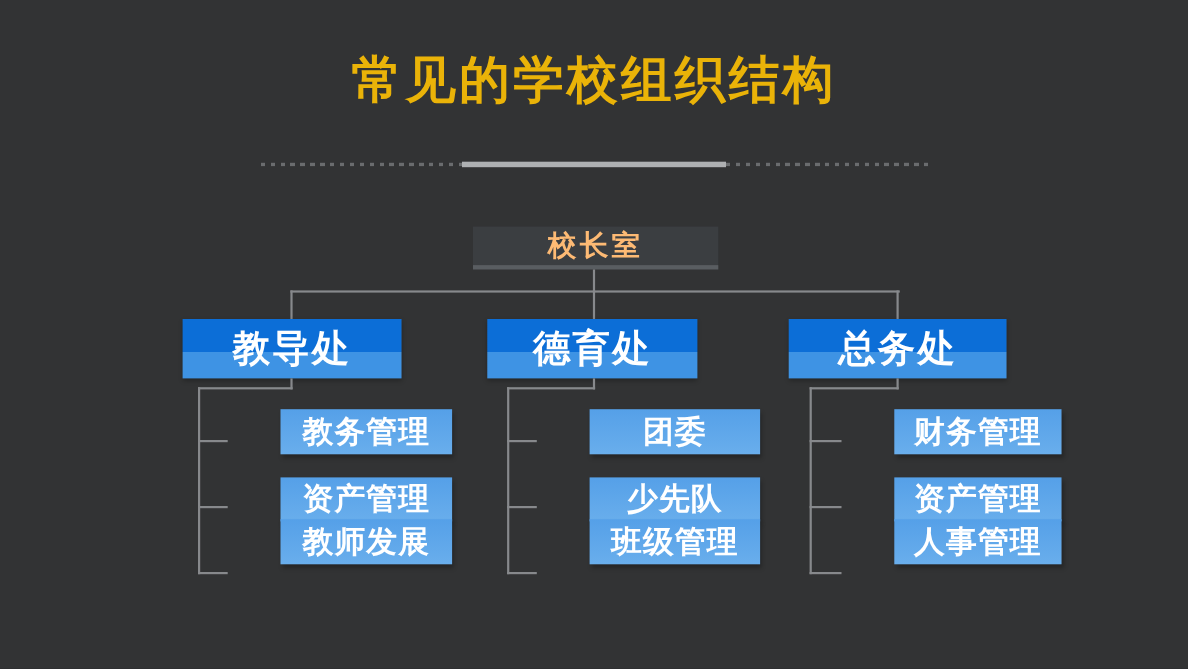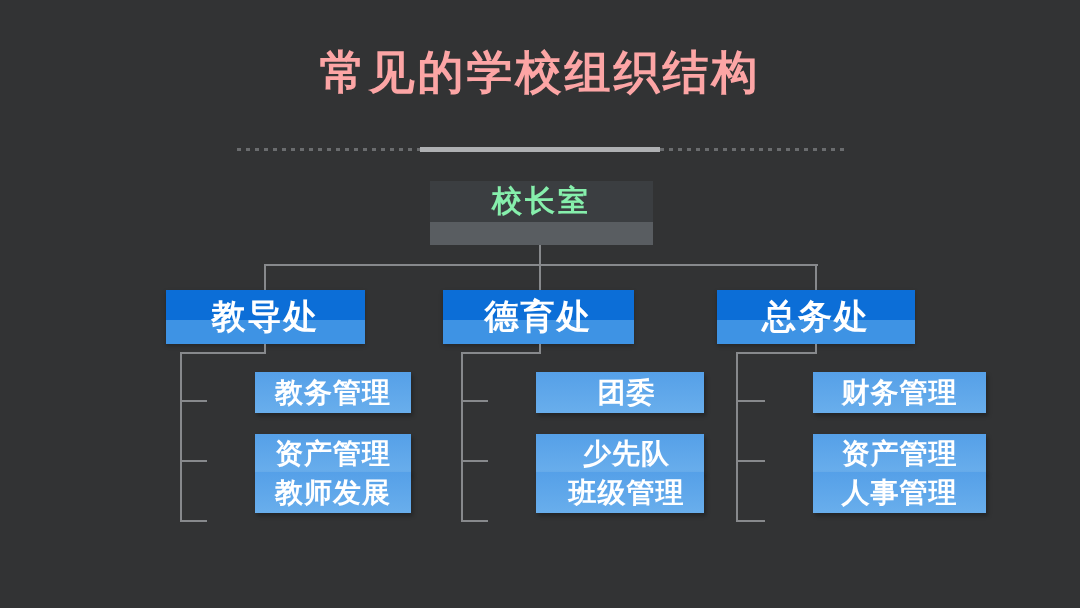--- a/index.html
+++ b/index.html
@@ -4,21 +4,21 @@
 <style>
   html,body{margin:0;padding:0;background:#2b2c2e;}
   .stage{
     position:relative;width:1080px;height:608px;margin:0 auto;
     background:#323334;overflow:hidden;
     font-family:"Liberation Sans","DejaVu Sans",sans-serif;
     -webkit-font-smoothing:antialiased;
   }
   .title{
     position:absolute;top:42px;left:0;width:100%;
-    text-align:center;color:#fca5a5;font-size:46px;font-weight:700;
+    text-align:center;color:#eab308;font-size:46px;font-weight:700;
     letter-spacing:3px;line-height:60px;margin:0;
   }
   .divider-dashes{
     position:absolute;left:237px;top:148px;width:608px;height:3px;
     background-image:repeating-linear-gradient(to right,#6a6c6e 0,#6a6c6e 4px,transparent 4px,transparent 9px);
   }
   .divider-bar{
     position:absolute;left:420px;top:147px;width:240px;height:5px;
     background:#aeb0b2;
   }
@@ -26,41 +26,41 @@
   .box{
     position:absolute;display:flex;align-items:center;justify-content:center;
     color:#ffffff;font-weight:700;
   }
   .root-box{
     position:absolute;left:430px;top:181px;width:223px;height:64px;
     display:flex;flex-direction:column;
   }
   .root-top{
     flex:0 0 34px;background:#3b3e41;display:flex;align-items:center;justify-content:center;
-    color:#86efac;font-size:30px;font-weight:700;letter-spacing:3px;
+    color:#fdba74;font-size:26px;font-weight:700;letter-spacing:3px;margin-top:25px;
   }
   .root-bottom{flex:1;background:#595d61;}
   .dept{
     height:54px;top:290px;
     background:linear-gradient(to bottom,#0c6ed7 0%,#0c6ed7 56%,#3e93e4 56%,#3e93e4 100%);
     font-size:34px;letter-spacing:2px;
     box-shadow:0 2px 4px rgba(0,0,0,0.25);
   }
   .dept1{left:166px;width:199px;}
   .dept2{left:443px;width:191px;}
   .dept3{left:717px;width:198px;}
   .sub{
     background:linear-gradient(to bottom,#55a0e8 0%,#69aeec 100%);
     font-size:28px;letter-spacing:1px;
     box-shadow:2px 3px 4px rgba(0,0,0,0.28);
     margin-left:48px;
   }
   .col1{left:207px;width:156px;}
-  .col2{left:488px;width:155px;padding-left:13px;}
-  .col3{left:765px;width:173px;}
+  .col2{left:488px;width:155px;}
+  .col3{left:765px;width:152px;}
   .row1{top:372px;height:41px;}
   .row2{top:434px;height:40px;}
   .row3{top:472px;height:41px;}
 </style>
 </head>
 <body>
 
 <div class="stage">
 
   <h1 class="title">常见的学校组织结构</h1>

